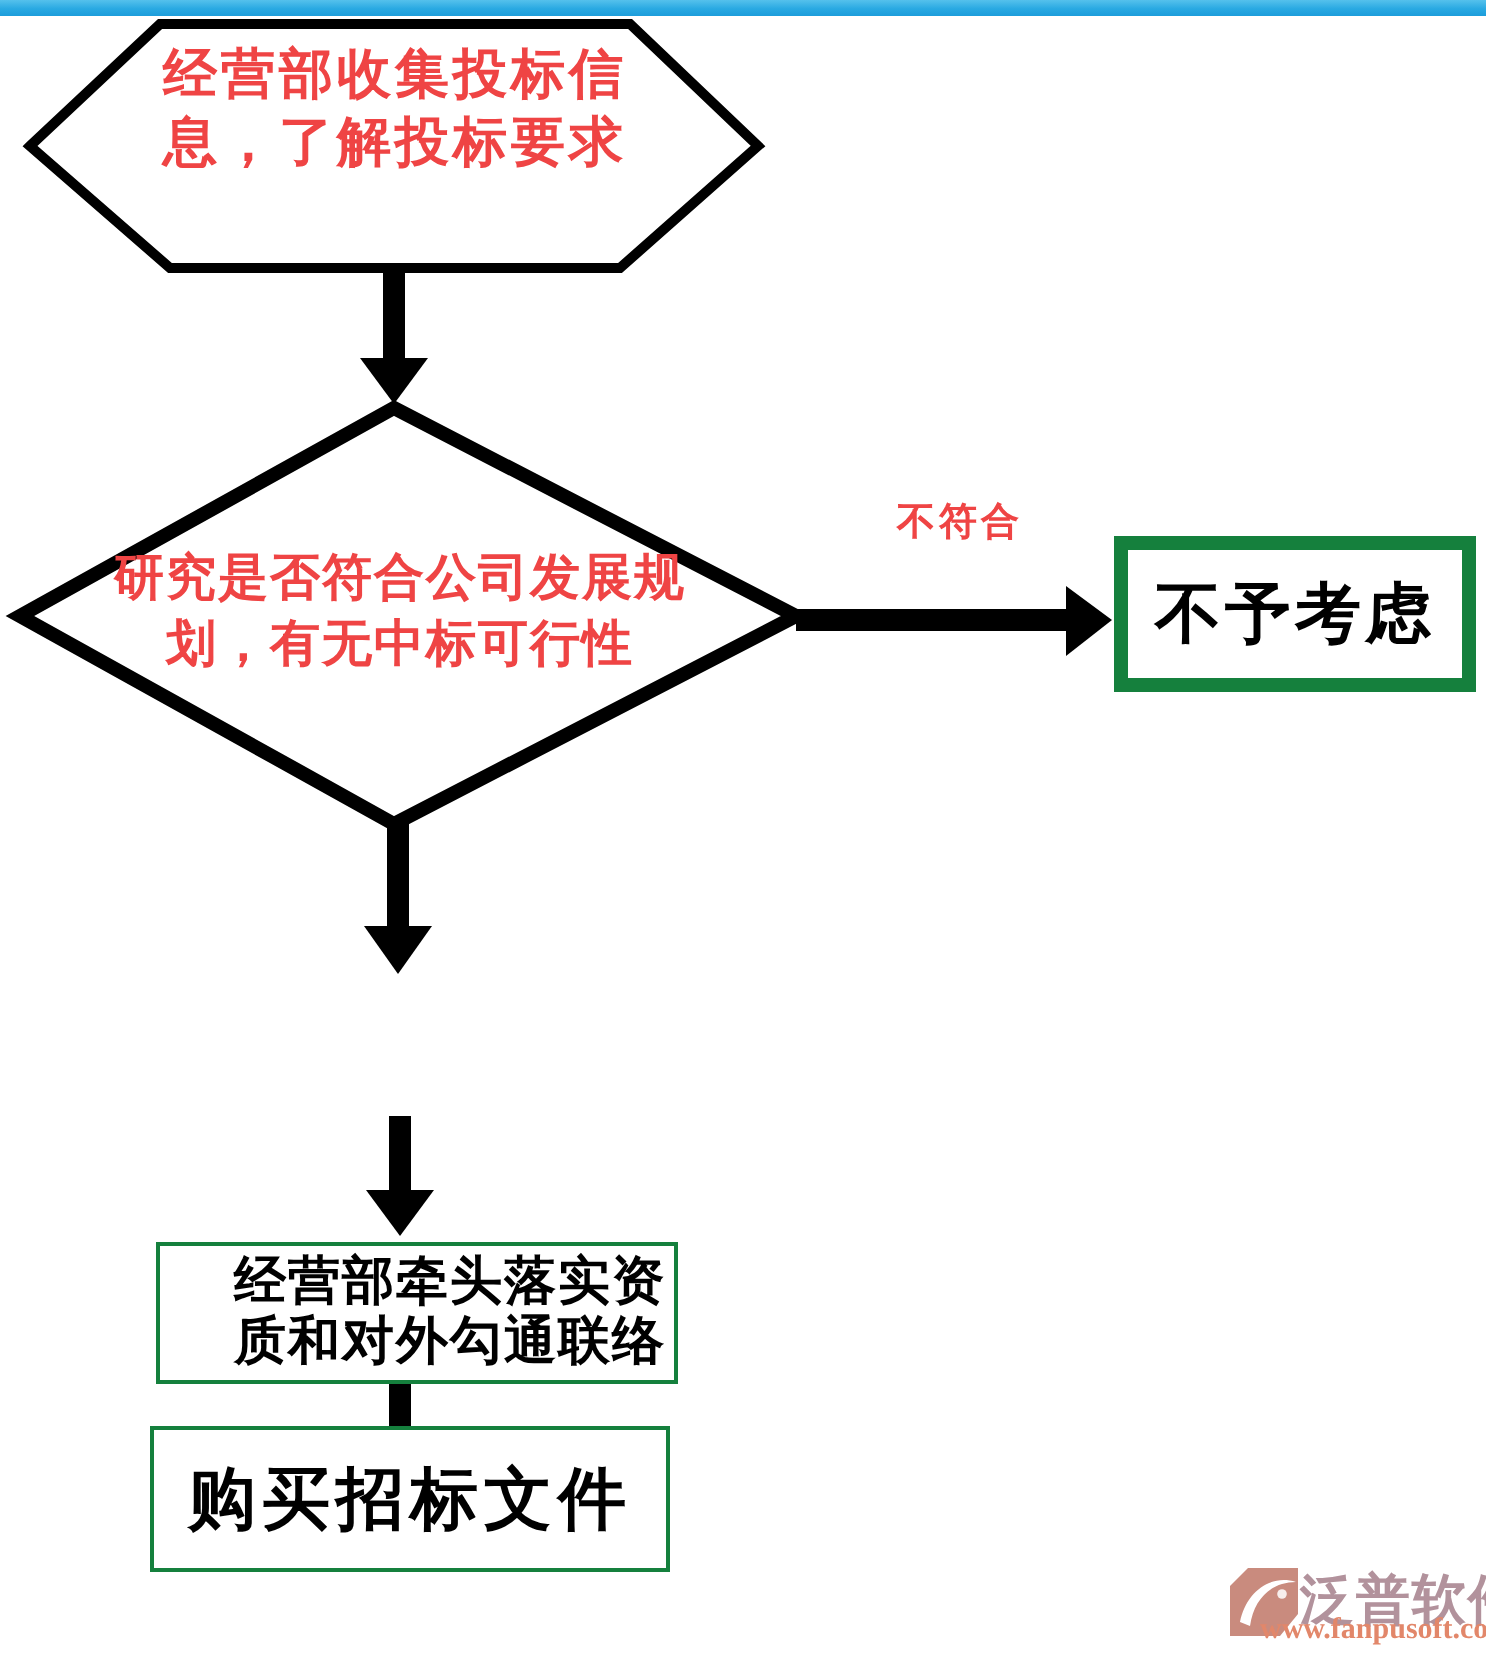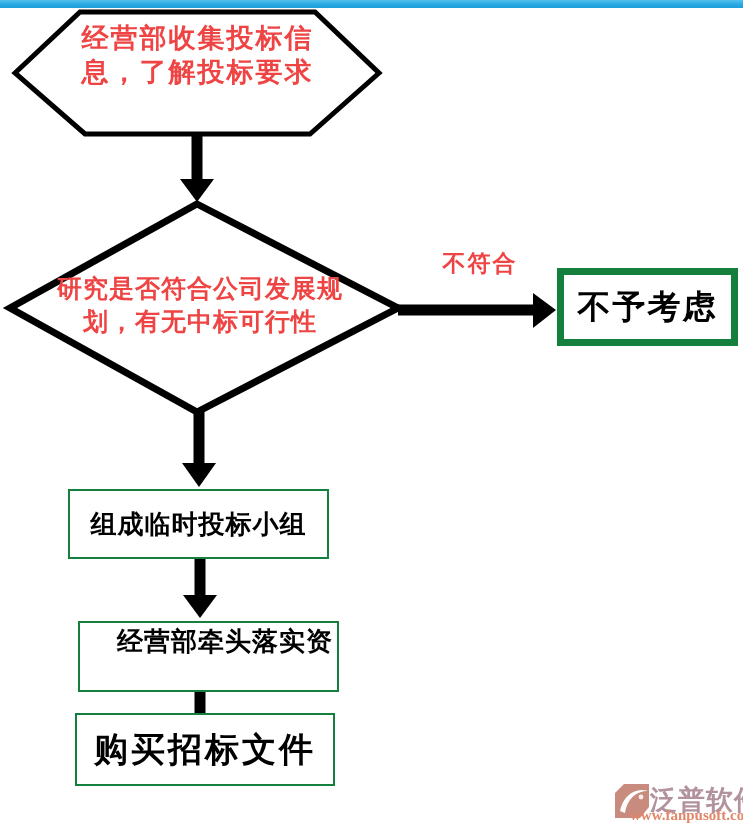--- a/index.html
+++ b/index.html
@@ -17,21 +17,21 @@
   .shape-layer{position:absolute;left:0;top:0;width:743px;height:831px;}
   .node-text{
     position:absolute;
     color:#ef4444;
     font-weight:700;
     text-align:center;
     white-space:nowrap;
   }
   .hex-text{left:30px;top:21px;width:335px;font-size:27px;line-height:34px;letter-spacing:2px;}
   .diamond-text{left:20px;top:272px;width:360px;font-size:25px;line-height:33px;letter-spacing:1px;}
-  .edge-label{left:420px;top:248px;width:120px;font-size:23px;letter-spacing:2px;}
+  .edge-label{left:420px;top:248px;width:120px;font-size:19px;letter-spacing:2px;}
   .rect-node{
     position:absolute;
     background:#ffffff;
     border:2px solid #15803d;
     box-sizing:border-box;
     display:flex;align-items:center;justify-content:center;
     color:#000;font-weight:700;text-align:center;
   }
   .node-reject{left:557px;top:268px;width:181px;height:78px;border-width:7px;font-size:33px;letter-spacing:2px;}
   .node-team{left:68px;top:489px;width:261px;height:70px;font-size:26px;letter-spacing:1px;}
@@ -101,27 +101,25 @@
     <div>研究是否符合公司发展规</div>
     <div>划，有无中标可行性</div>
   </div>
 
   <div class="node-text edge-label">不符合</div>
 
   <div class="rect-node node-reject">
     <span>不予考虑</span>
   </div>
 
-  <div class="rect-node node-team">
-    <span>组成临时投标小组</span>
-  </div>
 
   <div class="rect-node node-liaison">
     <div style="width:100%;margin-left:33px;">
       <div>经营部牵头落实资</div>
+      <div>质和对外勾通联络</div>
     </div>
   </div>
 
   <div class="rect-node node-purchase">
     <span>购买招标文件</span>
   </div>
 
   <div class="watermark">
     <svg class="wm-logo" width="34" height="34" viewBox="0 0 34 34">
       <polygon points="9,0 34,0 34,23 25,34 0,34 0,9" fill="#c98b7e"></polygon>

